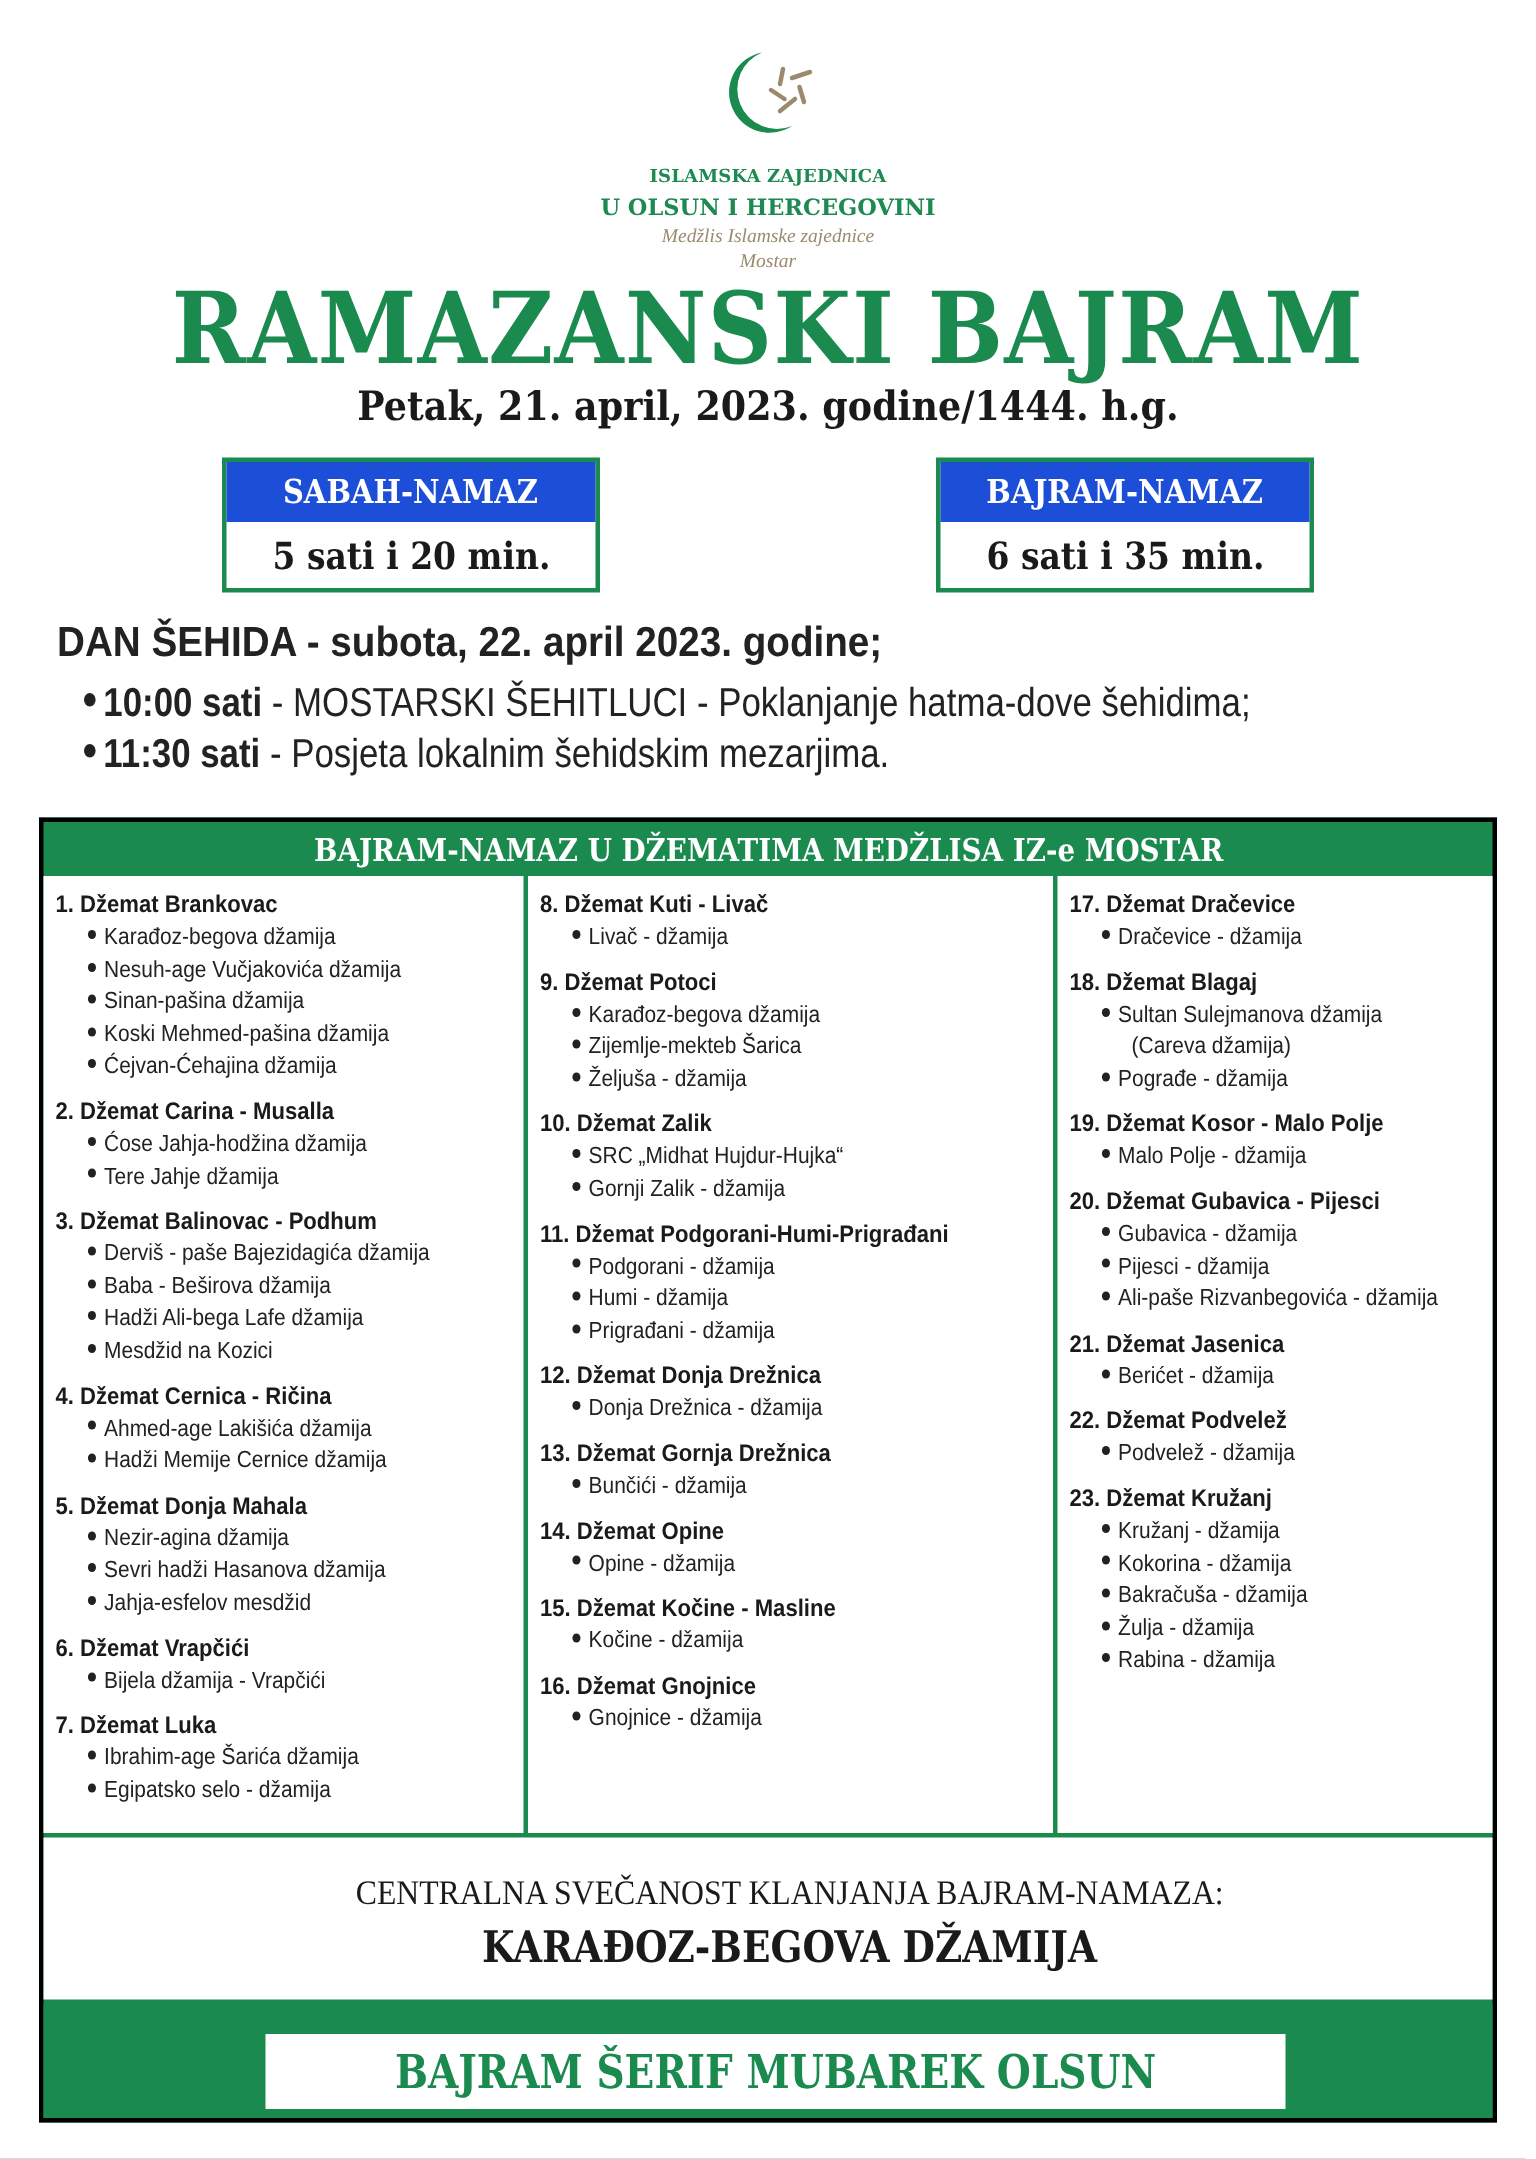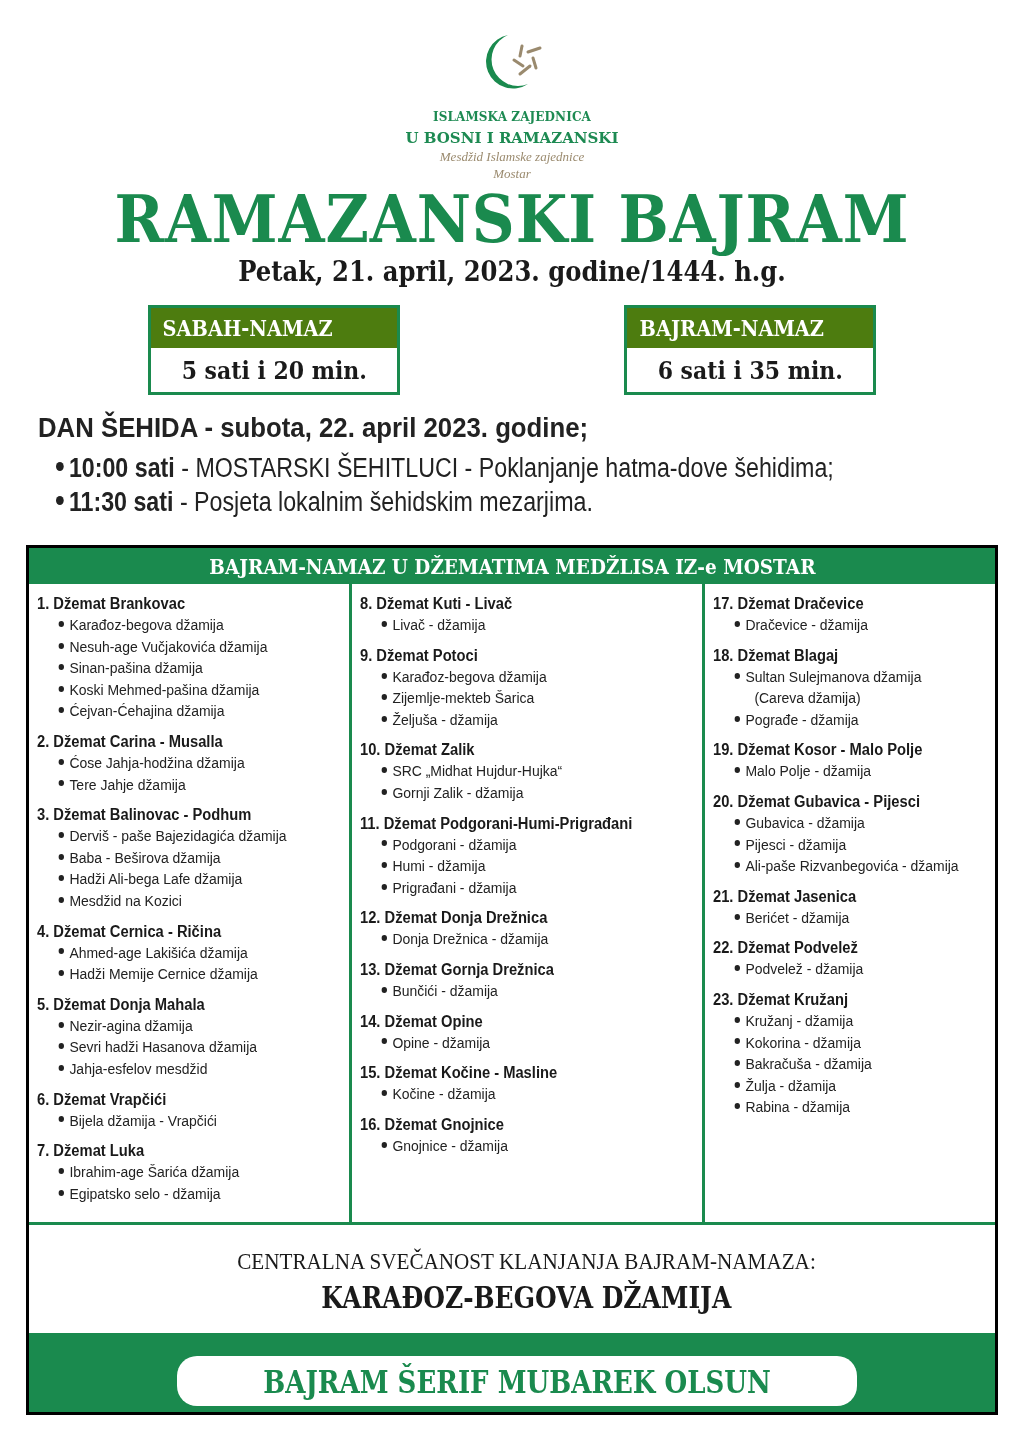--- a/index.html
+++ b/index.html
@@ -16,21 +16,21 @@
   .title { position: absolute; left: 0; top: 180px; width: 1024px; text-align: center;
            font-family: "DejaVu Serif", serif; font-weight: bold; font-size: 66px; color: #1a8a4e;
            letter-spacing: 1px; transform: scaleX(0.9); transform-origin: center; }
   .subtitle { position: absolute; left: 0; top: 256px; width: 1024px; text-align: center;
               font-family: "DejaVu Serif", serif; font-weight: bold; font-size: 27px; color: #1a1a1a;
               transform: scaleX(0.9); }
 
   .time-box { position: absolute; top: 305px; width: 252px; height: 90px; border: 3px solid #1a8a4e; background:#fff; }
   .time-box.sabah { left: 148px; }
   .time-box.bajram { left: 624px; }
-  .time-box .hd { height: 40px; background: #4d7c0f; color: #ffffff; text-align: left;
+  .time-box .hd { height: 40px; background: #1d4ed8; color: #ffffff; text-align: center;
                   font-family: "DejaVu Serif", serif; font-weight: bold; font-size: 22px; line-height: 40px;
                   transform-origin: center; }
   .time-box .hd span, .time-box .bd span { display: inline-block; transform: scaleX(0.88); }
   .time-box .bd { height: 44px; text-align: center; font-family: "DejaVu Serif", serif; font-weight: bold;
                   font-size: 25px; line-height: 46px; color: #1a1a1a; }
 
   .dan { position: absolute; left: 38px; top: 412px; font-size: 28px; font-weight: bold; color: #222;
          transform: scaleX(0.92); transform-origin: left; white-space: nowrap; }
   .dan .rest { font-weight: bold; }
   .event { position: absolute; left: 56px; font-size: 27px; color: #222; white-space: nowrap;
@@ -59,43 +59,43 @@
             margin-right: 6px; vertical-align: middle; position: relative; top: -2px; }
 
   .central { position: absolute; left: 0; top: 677px; width: 966px; height: 108px; background: #fff; text-align: center; padding-left: 28px; }
   .central .l1 { padding-top: 24px; font-family: "Liberation Serif", serif; font-size: 23px; color: #1a1a1a; }
   .central .l1 span { display:inline-block; transform: scaleX(0.92); }
   .central .l2 { padding-top: 6px; font-family: "DejaVu Serif", serif; font-weight: bold; font-size: 29px; color: #1a1a1a; }
   .central .l2 span { display:inline-block; transform: scaleX(0.86); }
 
   .footer { position: absolute; left: 0; top: 788px; width: 966px; height: 76px; background: #1a8a4e; }
   .banner { position: absolute; left: 148px; top: 20px; width: 680px; height: 50px; background: #fff;
-            border-radius: 20px; text-align: center; font-family: "DejaVu Serif", serif; font-weight: bold;
+            border-radius: 0; text-align: center; font-family: "DejaVu Serif", serif; font-weight: bold;
             font-size: 31px; line-height: 52px; color: #1a8a4e; }
   .banner span { display:inline-block; transform: scaleX(0.84); }
 </style>
 </head>
 <body>
 
 <div class="logo">
   <svg width="70" height="60" viewBox="0 0 70 60">
     <path d="M30 3 A27 27 0 1 0 50 52 A22 22 0 1 1 30 3 Z" fill="#1a8a4e"></path>
     <g stroke="#9a8a6e" stroke-width="3" stroke-linecap="round">
       <line x1="44" y1="14" x2="42" y2="24"></line>
       <line x1="50" y1="20" x2="62" y2="16"></line>
       <line x1="36" y1="28" x2="45" y2="34"></line>
       <line x1="55" y1="26" x2="58" y2="36"></line>
       <line x1="42" y1="42" x2="52" y2="34"></line>
     </g>
   </svg>
 </div>
 
 <div class="org org-1">ISLAMSKA ZAJEDNICA</div>
-<div class="org org-2">U BOSNI I RAMAZANSKI</div>
-<div class="org org-3">Mesdžid Islamske zajednice</div>
+<div class="org org-2">U OLSUN I HERCEGOVINI</div>
+<div class="org org-3">Medžlis Islamske zajednice</div>
 <div class="org org-4">Mostar</div>
 
 <div class="title">RAMAZANSKI BAJRAM</div>
 <div class="subtitle">Petak, 21. april, 2023. godine/1444. h.g.</div>
 
 <div class="time-box sabah">
   <div class="hd"><span>SABAH-NAMAZ</span></div>
   <div class="bd"><span>5 sati i 20 min.</span></div>
 </div>
 <div class="time-box bajram">

